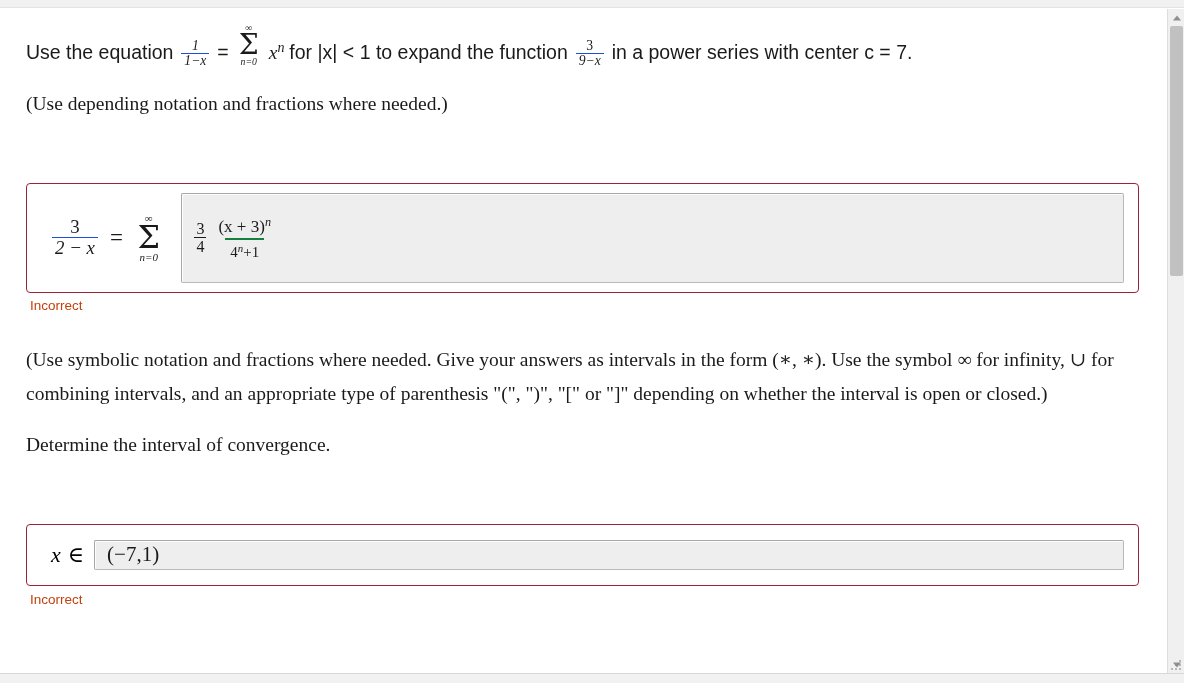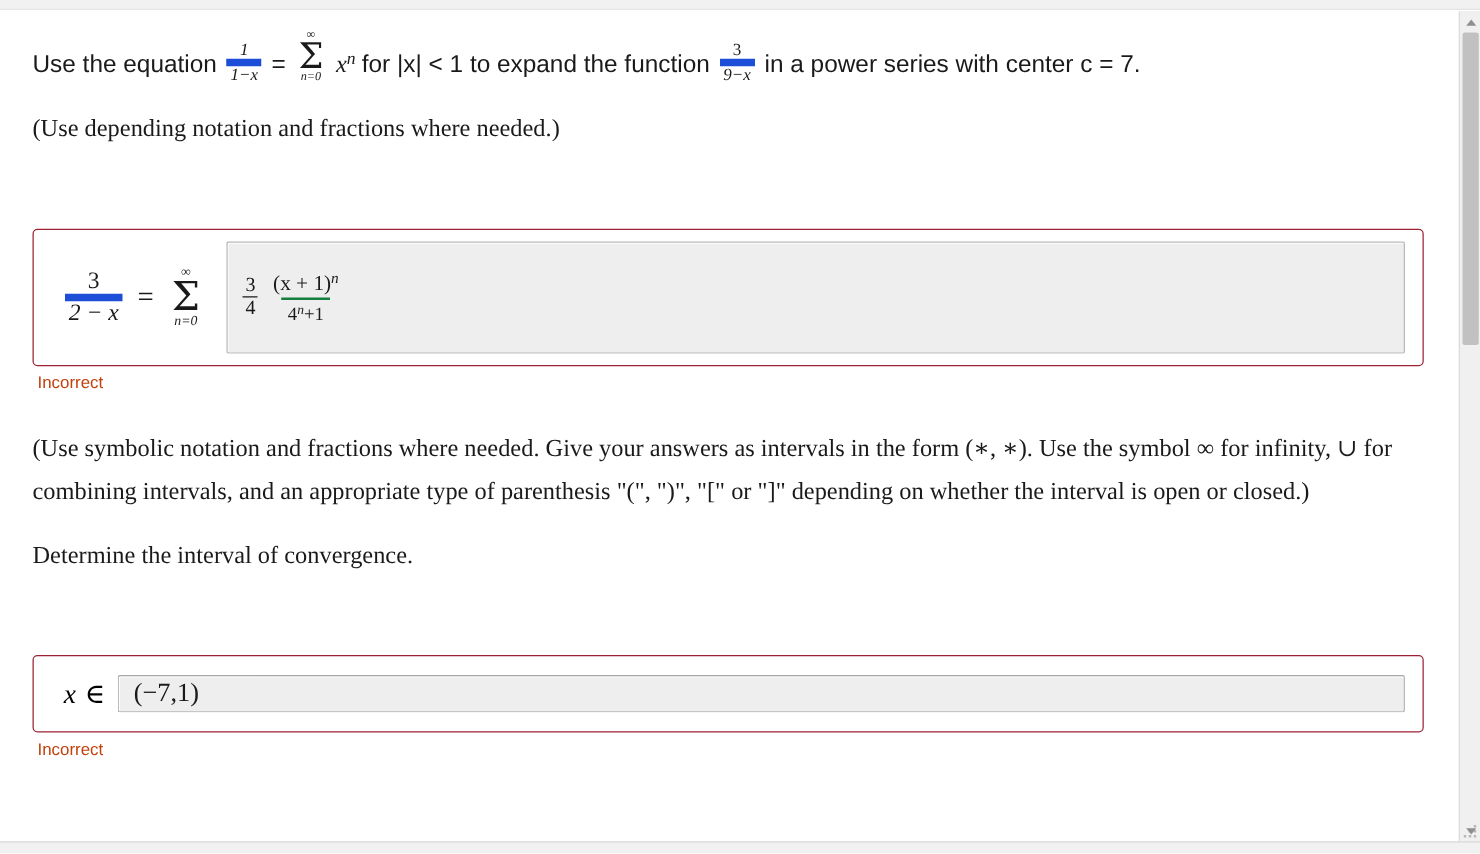--- a/index.html
+++ b/index.html
@@ -103,21 +103,21 @@
   .it { font-style: italic; }
   .frac {
     display: inline-block;
     vertical-align: -0.48em;
     text-align: center;
     font-size: 0.70em;
     line-height: 1.08;
     margin: 0 3px;
   }
   .frac .num { display: block; padding: 0 3px; }
-  .frac .den { display: block; border-top: 6px solid #1d4ed8; padding: 0 3px; }
+  .frac .den { display: block; border-top: 1px solid #1d4ed8; padding: 0 3px; }
 
   .sumop {
     display: inline-block;
     position: relative;
     vertical-align: -0.30em;
     text-align: center;
     margin: 0 3px;
     width: 1.25em;
   }
   .sumop .lim-top {
@@ -275,21 +275,21 @@
           </span>
         </div>
 
         <div class="mathfield">
           <span class="mf-expr">
             <span class="f-small">
               <span class="n">3</span>
               <span class="d">4</span>
             </span>
             <span class="f-big">
-              <span class="n"><span>(x + 1)</span><span class="sup">n</span></span>
+              <span class="n"><span>(x + 3)</span><span class="sup">n</span></span>
               <span class="d"><span>4</span><span class="sup">n</span><span>+1</span></span>
             </span>
           </span>
         </div>
       </div>
       <div class="status">Incorrect</div>
     </div>
 
     <div class="spacer-md"></div>
 

